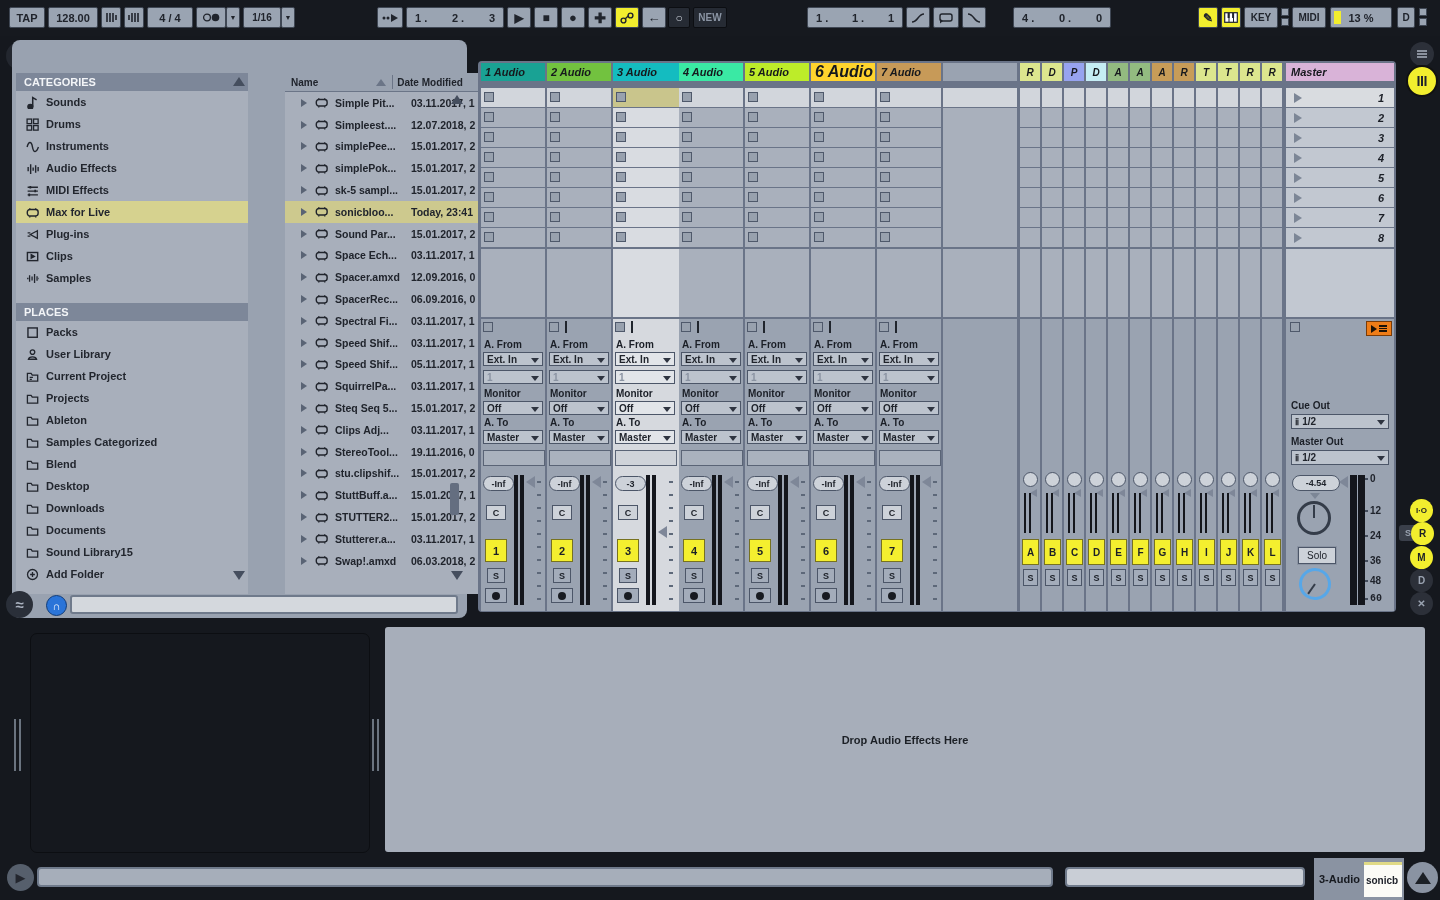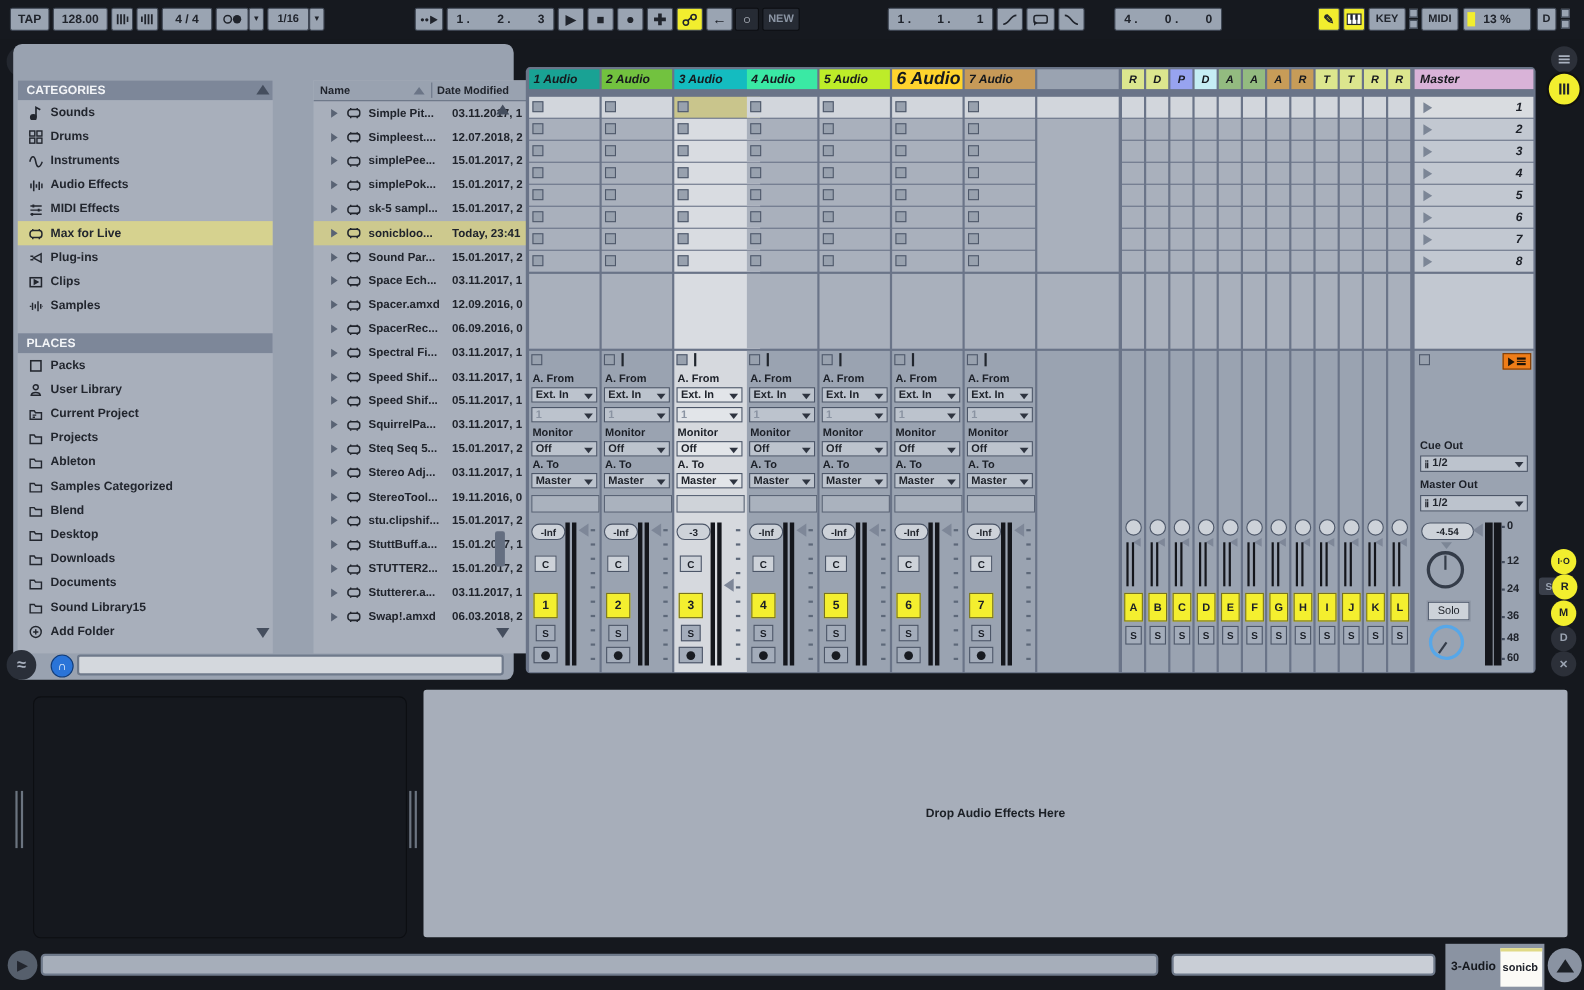--- a/index.html
+++ b/index.html
@@ -546,21 +546,21 @@
           <span style="overflow: hidden; white-space: nowrap; flex: 1 1 0%;">15.01.2017, 2</span>
         </div>
         <div class="file-row">
           <span style="margin-left: 16px; width: 0px; height: 0px; border-top: 4px solid transparent; border-bottom: 4px solid transparent; border-left: 6px solid rgb(89, 99, 116);"></span>
           <span style="width: 15px; height: 13px; display: inline-flex; margin: 0px 5px 0px 8px; color: rgb(32, 36, 44);">
             <svg viewBox="0 0 12 12" fill="none" stroke="currentColor">
               <rect x="1.2" y="3.2" width="10" height="6" rx="2.4" fill="none" stroke="currentColor" stroke-width="1.3"></rect>
               <path d="M3.5 3.2V2M9 3.2V2M3.5 9.4v1.2M9 9.4v1.2" stroke="currentColor" stroke-width="1.2"></path>
             </svg>
           </span>
-          <span style="width: 76px; overflow: hidden; white-space: nowrap;">Stereo Adj...</span>
+          <span style="width: 76px; overflow: hidden; white-space: nowrap;">Clips Adj...</span>
           <span style="overflow: hidden; white-space: nowrap; flex: 1 1 0%;">03.11.2017, 1</span>
         </div>
         <div class="file-row">
           <span style="margin-left: 16px; width: 0px; height: 0px; border-top: 4px solid transparent; border-bottom: 4px solid transparent; border-left: 6px solid rgb(89, 99, 116);"></span>
           <span style="width: 15px; height: 13px; display: inline-flex; margin: 0px 5px 0px 8px; color: rgb(32, 36, 44);">
             <svg viewBox="0 0 12 12" fill="none" stroke="currentColor">
               <rect x="1.2" y="3.2" width="10" height="6" rx="2.4" fill="none" stroke="currentColor" stroke-width="1.3"></rect>
               <path d="M3.5 3.2V2M9 3.2V2M3.5 9.4v1.2M9 9.4v1.2" stroke="currentColor" stroke-width="1.2"></path>
             </svg>
           </span>
@@ -1486,21 +1486,21 @@
           <div style="position: absolute; left: 84px; top: 4px; font-size: 10px; font-weight: bold; color: rgb(32, 36, 44);">0</div>
           <div style="position: absolute; left: 79px; top: 9px; width: 3px; height: 2px; background: rgb(69, 78, 94);"></div>
           <div style="position: absolute; left: 84px; top: 36px; font-size: 10px; font-weight: bold; color: rgb(32, 36, 44);">12</div>
           <div style="position: absolute; left: 79px; top: 41px; width: 3px; height: 2px; background: rgb(69, 78, 94);"></div>
           <div style="position: absolute; left: 84px; top: 61px; font-size: 10px; font-weight: bold; color: rgb(32, 36, 44);">24</div>
           <div style="position: absolute; left: 79px; top: 66px; width: 3px; height: 2px; background: rgb(69, 78, 94);"></div>
           <div style="position: absolute; left: 84px; top: 86px; font-size: 10px; font-weight: bold; color: rgb(32, 36, 44);">36</div>
           <div style="position: absolute; left: 79px; top: 91px; width: 3px; height: 2px; background: rgb(69, 78, 94);"></div>
           <div style="position: absolute; left: 84px; top: 106px; font-size: 10px; font-weight: bold; color: rgb(32, 36, 44);">48</div>
           <div style="position: absolute; left: 79px; top: 111px; width: 3px; height: 2px; background: rgb(69, 78, 94);"></div>
-          <div style="position: absolute; left: 84px; top: 124px; font-size: 10px; font-weight: bold; color: rgb(32, 36, 44);">60</div>
+          <div style="position: absolute; left: 84px; top: 124px; font-size: 10px; font-weight: bold; color: rgb(32, 36, 44); font-family: Liberation Mono, monospace;">60</div>
           <div style="position: absolute; left: 79px; top: 129px; width: 3px; height: 2px; background: rgb(69, 78, 94);"></div>
         </div>
       </div>
     </div>
   </div>
 
 <div class="circlebtn" style="left:1410px;top:42px;width:24px;height:24px;background:#2c3039;">
   <svg width="12" height="10">
       <path d="M1 2h10M1 5h10M1 8h10" stroke="#aab2c0" stroke-width="1.6"></path>
     </svg>

